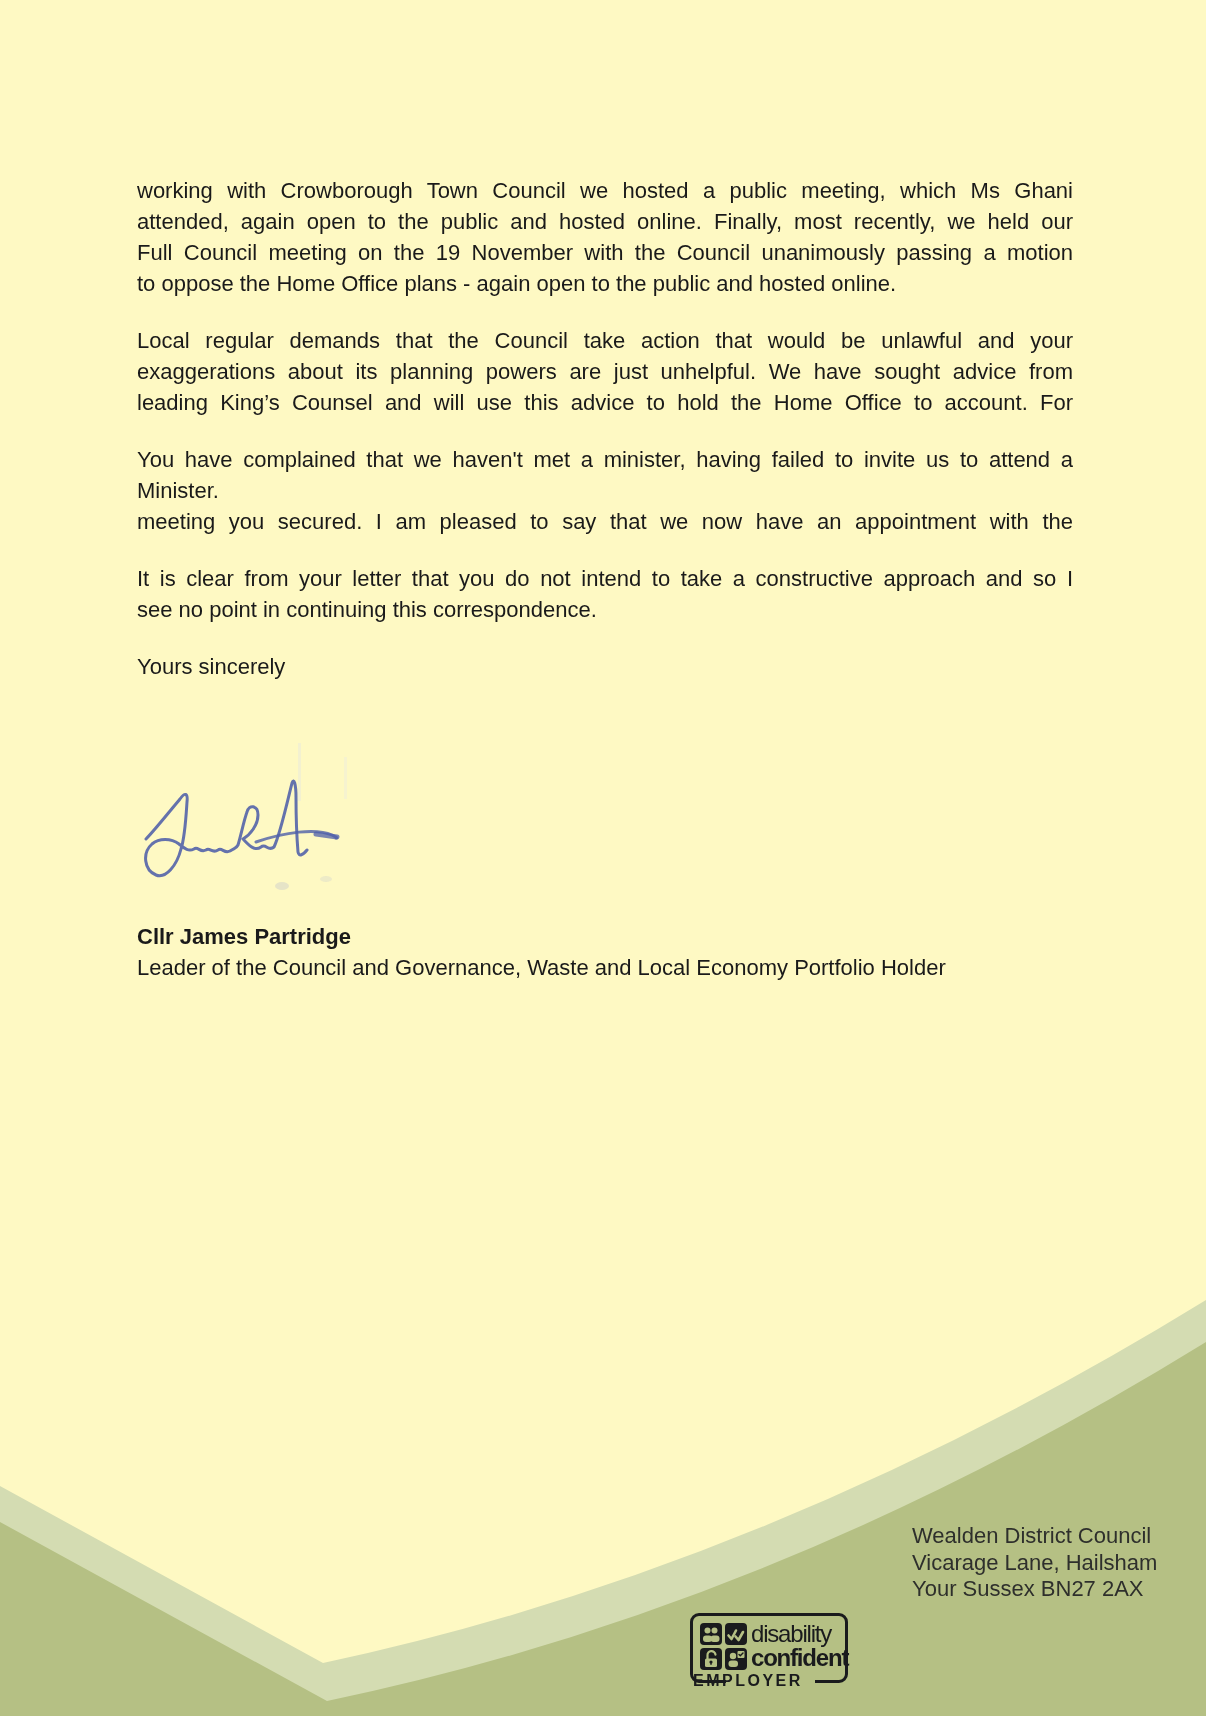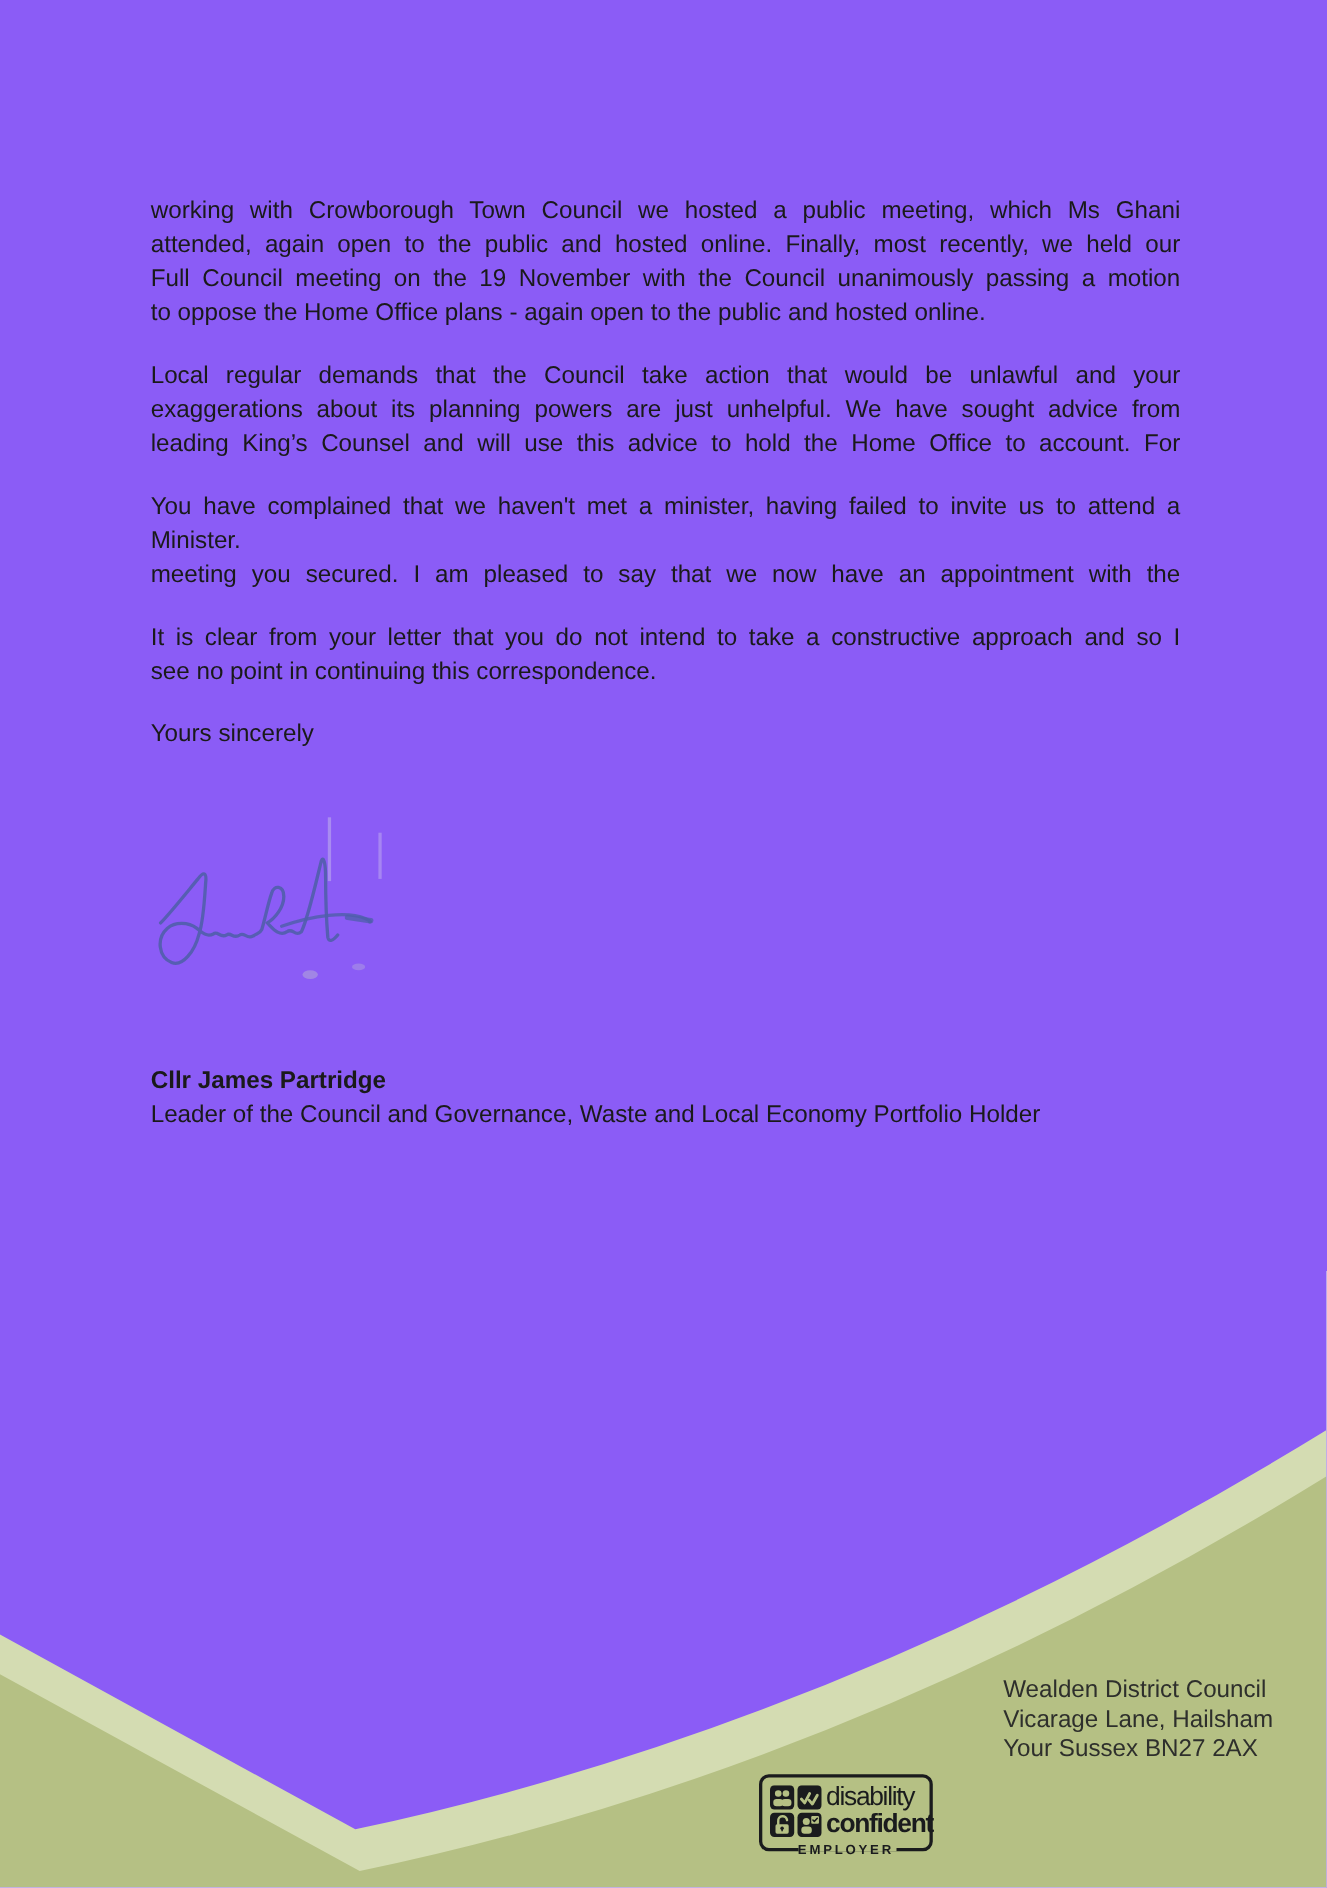--- a/index.html
+++ b/index.html
@@ -1,43 +1,43 @@
 <!DOCTYPE html>
 <html><head>
 <meta charset="utf-8">
 <style>
   html,body{margin:0;padding:0;background:#e8e8e8;}
   .page{
-    position:relative;width:1206px;height:1716px;background:#8b5cf6;
+    position:relative;width:1206px;height:1716px;background:#fef9c3;
     overflow:hidden;font-family:"Liberation Sans","DejaVu Sans",sans-serif;
     margin:0 auto;
   }
   .body-text{
     position:absolute;left:137px;top:175px;width:936px;
     font-size:22px;line-height:31px;color:#1a1a1a;
   }
   .para{margin:0 0 26px 0;}
   .jline{text-align:justify;text-align-last:justify;}
   .jline.last{text-align-last:left;}
   .signoff{margin:0;}
   .sig-svg{position:absolute;left:130px;top:705px;}
   .name-block{
     position:absolute;left:137px;top:921px;width:1000px;
     font-size:22px;line-height:31px;color:#1a1a1a;
   }
-  .name{font-weight:700;margin-top:45px;}
+  .name{font-weight:700;}
   .footer-svg{position:absolute;left:0;top:1280px;display:block;}
   .badge{
     position:absolute;left:690px;top:1613px;width:158px;height:70px;
     border:3px solid #1a1b1d;border-radius:9px;box-sizing:border-box;
   }
   .badge-eraser{position:absolute;left:33px;bottom:-3px;width:89px;height:3px;background:#b5c084;}
   .badge-employer{
-    position:absolute;left:0;right:0;bottom:-8px;text-align:center;
-    font-size:12px;font-weight:700;letter-spacing:2.5px;color:#1a1b1d;line-height:14px;
+    position:absolute;left:0;right:0;bottom:-8px;text-align:left;
+    font-size:16px;font-weight:700;letter-spacing:2.5px;color:#1a1b1d;line-height:14px;
   }
   .badge-icons{position:absolute;left:7px;top:7px;display:block;}
   .badge-text{position:absolute;left:58px;top:6px;color:#1a1b1d;white-space:nowrap;}
   .badge-line1{font-size:24px;font-weight:400;line-height:24px;letter-spacing:-1.2px;}
   .badge-line2{font-size:24px;font-weight:700;line-height:23px;letter-spacing:-1.2px;}
   .address{
     position:absolute;left:912px;top:1523px;
     font-size:22px;line-height:26.5px;color:#2e2f2c;white-space:nowrap;
   }
 </style>

